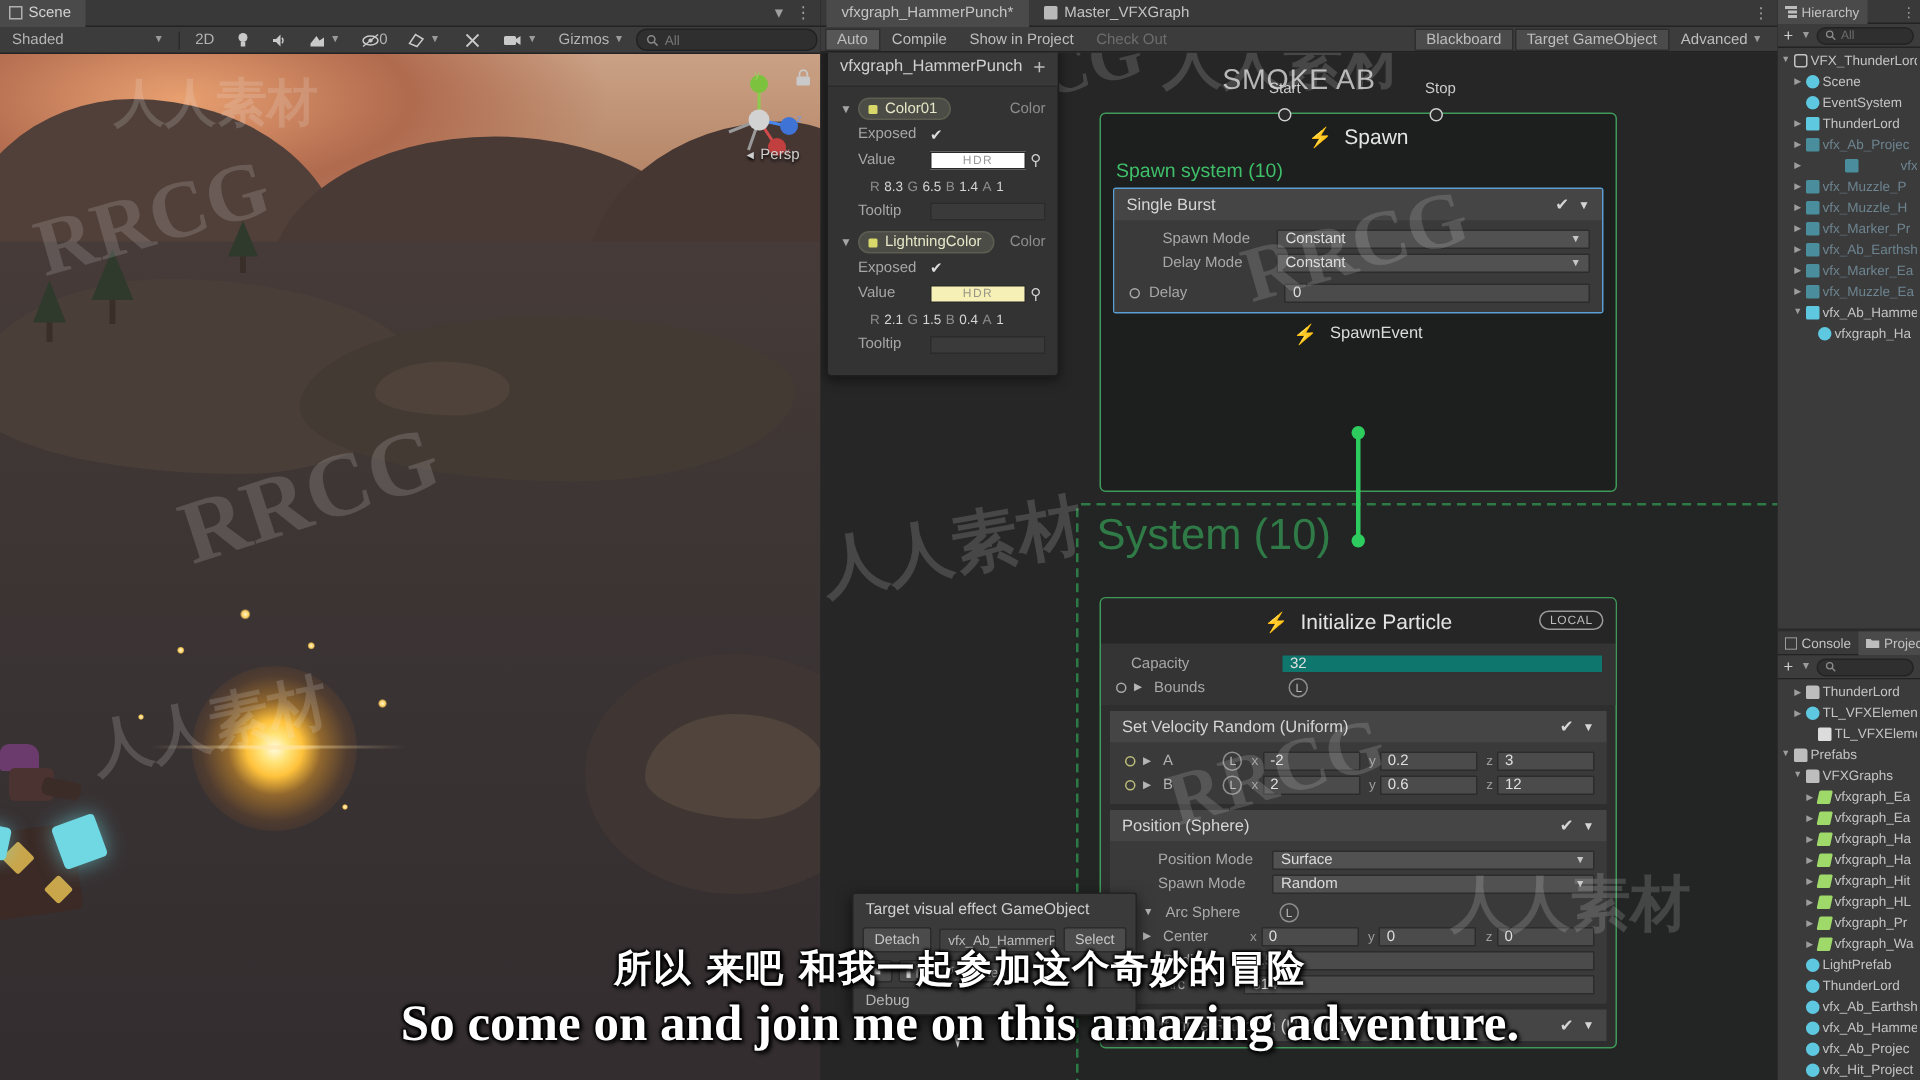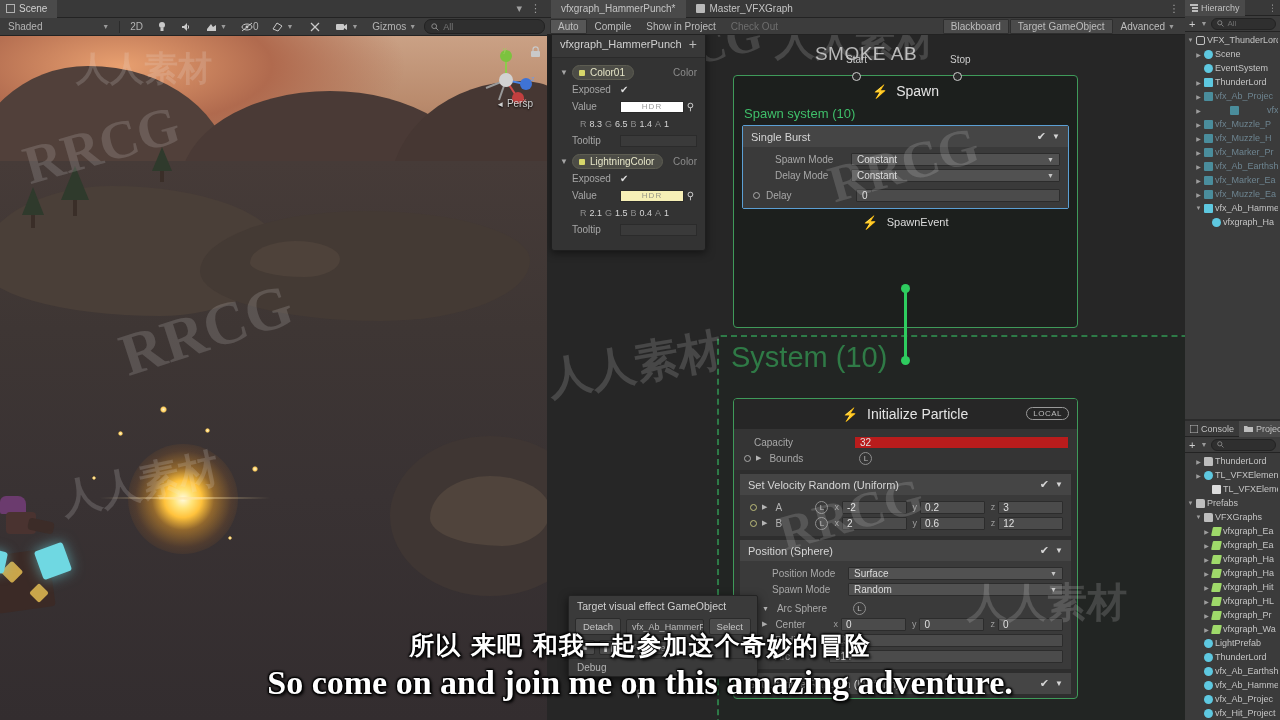--- a/index.html
+++ b/index.html
@@ -532,21 +532,21 @@
       <div class="node-init">
         <div class="node-hdr">
           <span class="bolt">⚡</span>
           <span>Initialize Particle</span>
           <span class="localbadge">LOCAL</span>
         </div>
 
         <div style="background:#343434;padding:5px 0 4px 0;">
           <div class="prow">
             <span class="plabel" style="padding-left:10px;width:104px;">Capacity</span>
-            <span class="num-field" style="background:#b91c1c;border-color:#333;">
+            <span class="num-field" style="background:#0f766e;border-color:#333;">
                 <span>32</span>
               </span>
           </div>
           <div class="prow">
             <span class="pdot gray"></span>
             <span class="ptri">▶</span>
             <span class="plabel ind" style="width:84px;">Bounds</span>
             <span class="lchip">L</span>
           </div>
         </div>

